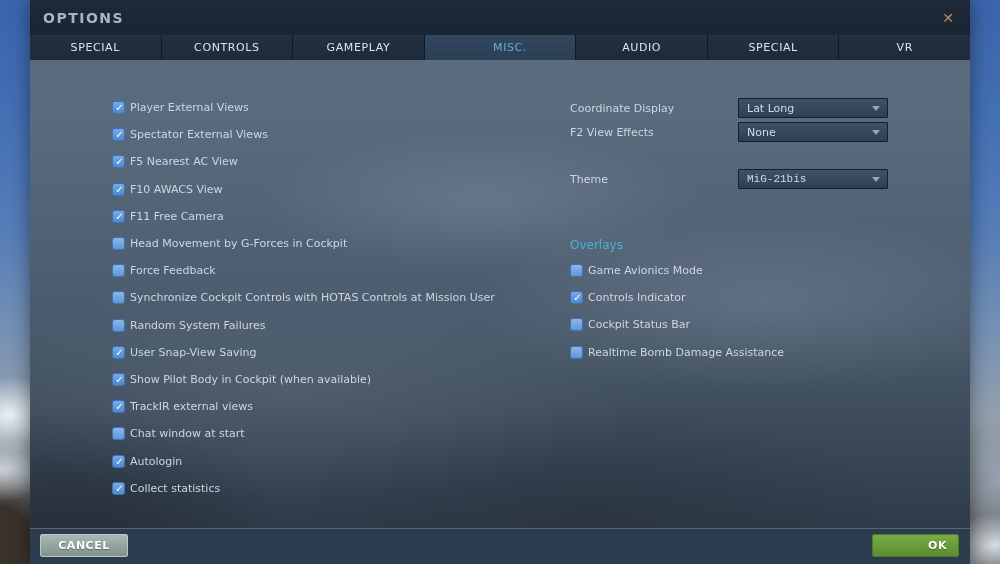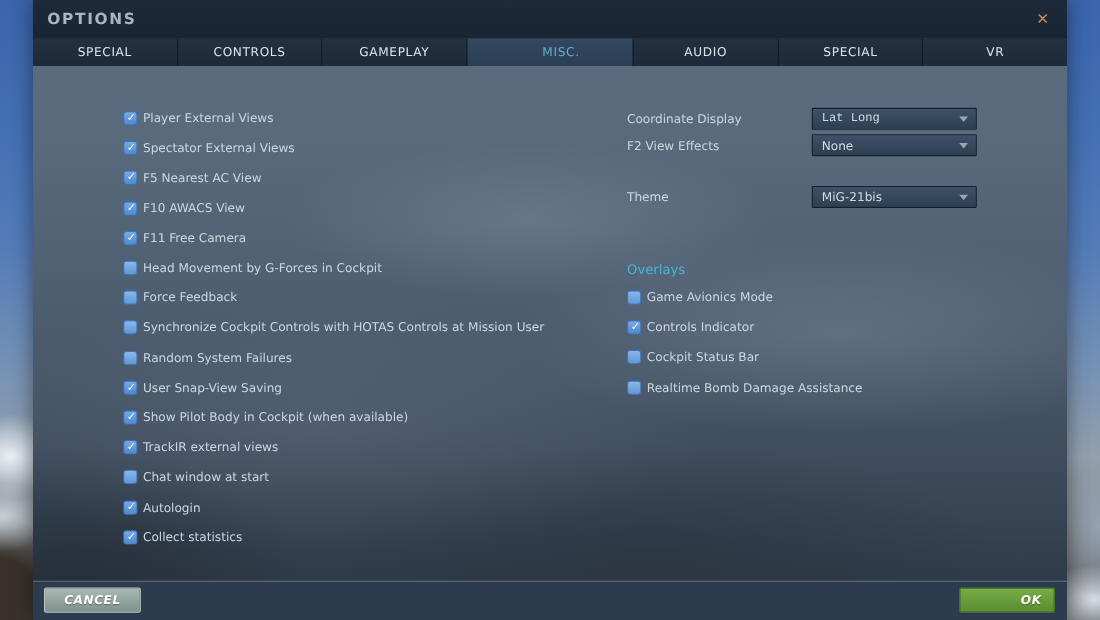--- a/index.html
+++ b/index.html
@@ -101,21 +101,20 @@
   .footer{
     position:absolute;left:0;bottom:0;width:100%;height:36px;
     background:#2d3b4e;border-top:1px solid #5b6874;box-sizing:border-box;
   }
   .btn{
     position:absolute;top:5px;height:23px;width:88px;border-radius:2px;
     display:flex;align-items:center;justify-content:center;
     color:#ffffff;font-size:11px;font-weight:bold;letter-spacing:0.5px;
     cursor:pointer;box-sizing:border-box;
     text-shadow:0 1px 1px rgba(0,0,0,0.35);
-    font-style:italic;
   }
   .btn-cancel{
     left:10px;
     background:linear-gradient(180deg,#a9b9b4,#7f928d);
     border:1px solid #bcc8c4;
   }
   .btn-ok{
     right:11px;width:87px;
     background:linear-gradient(180deg,#78ac45,#5b8d32);
     border:1px solid #4d7b28;
@@ -239,37 +238,37 @@
         <span class="checkbox checked">
             <span class="check">✓</span>
           </span>
         <span class="opt-label">Collect statistics</span>
       </div>
     </div>
 
     <div class="setting-row" style="left:540px;top:38px;">
       <span class="setting-label">Coordinate Display</span>
     </div>
-    <div class="dropdown" style="top:38px;font-family:Liberation Mono, monospace;">
+    <div class="dropdown" style="top:38px;">
       <span class="dd-value">Lat Long</span>
       <span class="dd-arrow"></span>
     </div>
 
     <div class="setting-row" style="left:540px;top:62px;">
       <span class="setting-label">F2 View Effects</span>
     </div>
     <div class="dropdown" style="top:62px;">
       <span class="dd-value">None</span>
       <span class="dd-arrow"></span>
     </div>
 
     <div class="setting-row" style="left:540px;top:109px;">
       <span class="setting-label">Theme</span>
     </div>
-    <div class="dropdown" style="top:109px;">
+    <div class="dropdown" style="top:109px;font-family:Liberation Mono, monospace;">
       <span class="dd-value">MiG-21bis</span>
       <span class="dd-arrow"></span>
     </div>
 
     <div class="overlays-heading" style="top:178px;">Overlays</div>
     <div class="overlays-col">
       <div class="opt-row">
         <span class="checkbox"></span>
         <span class="opt-label">Game Avionics Mode</span>
       </div>

